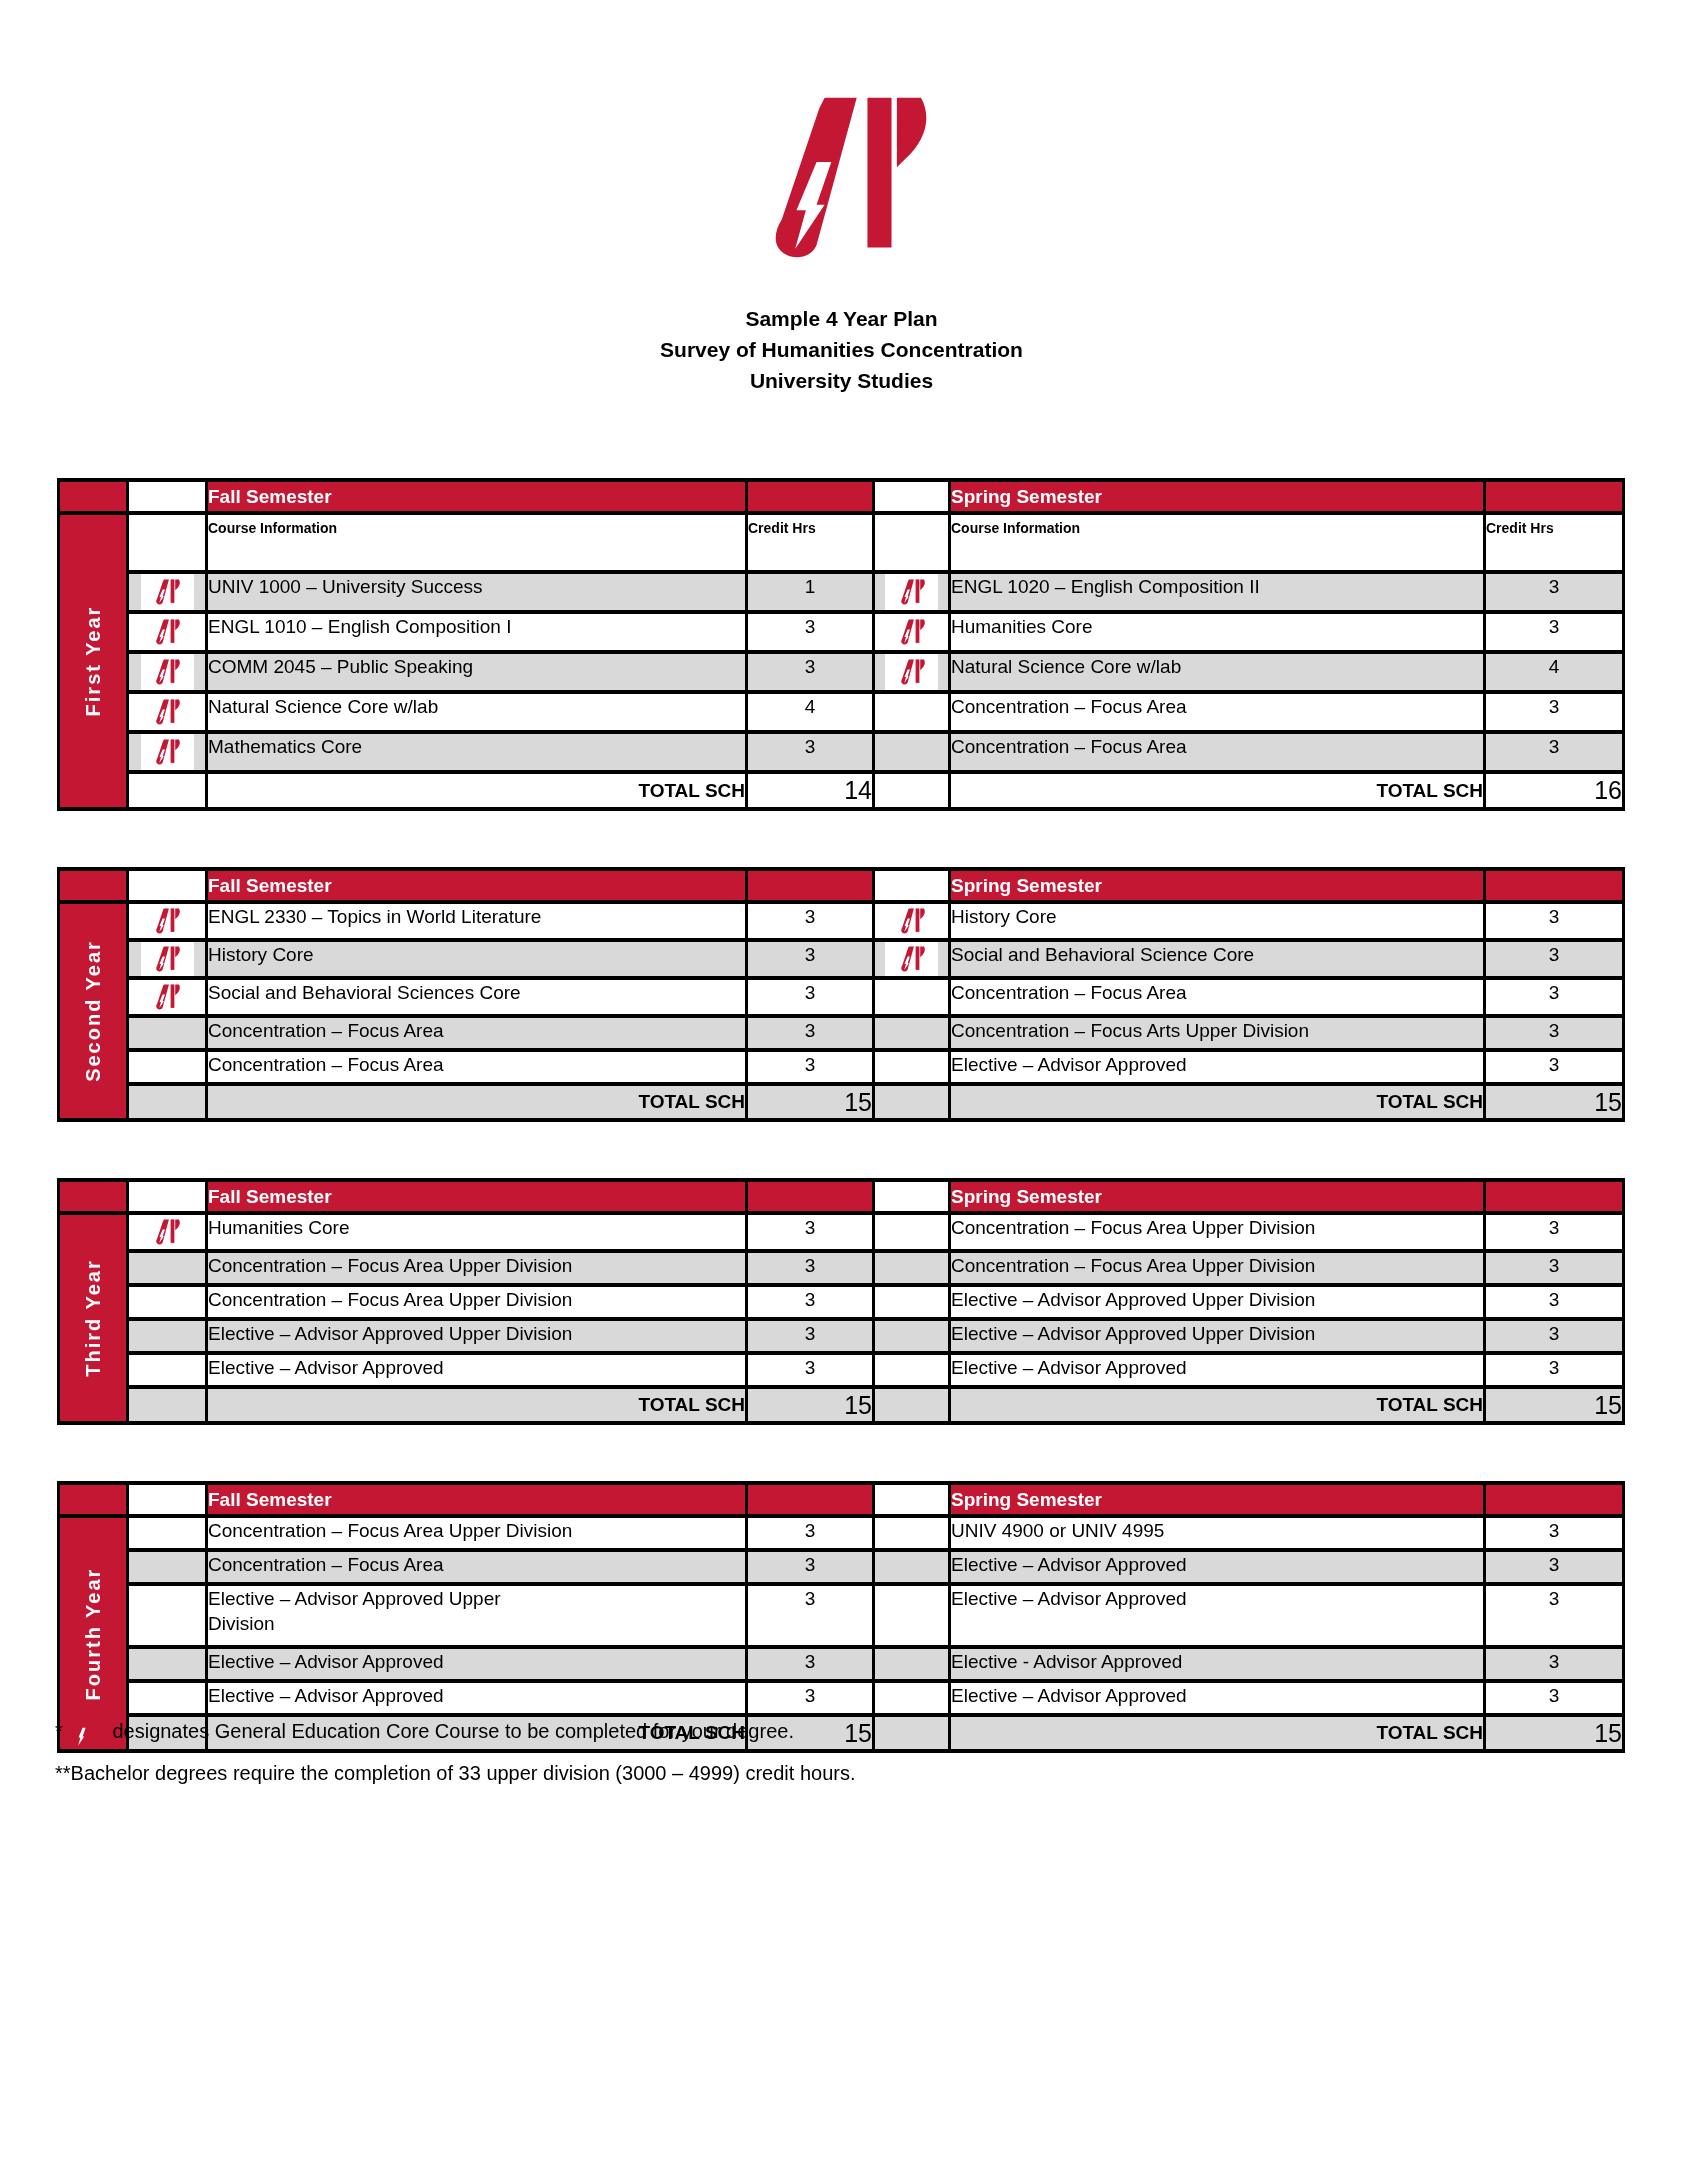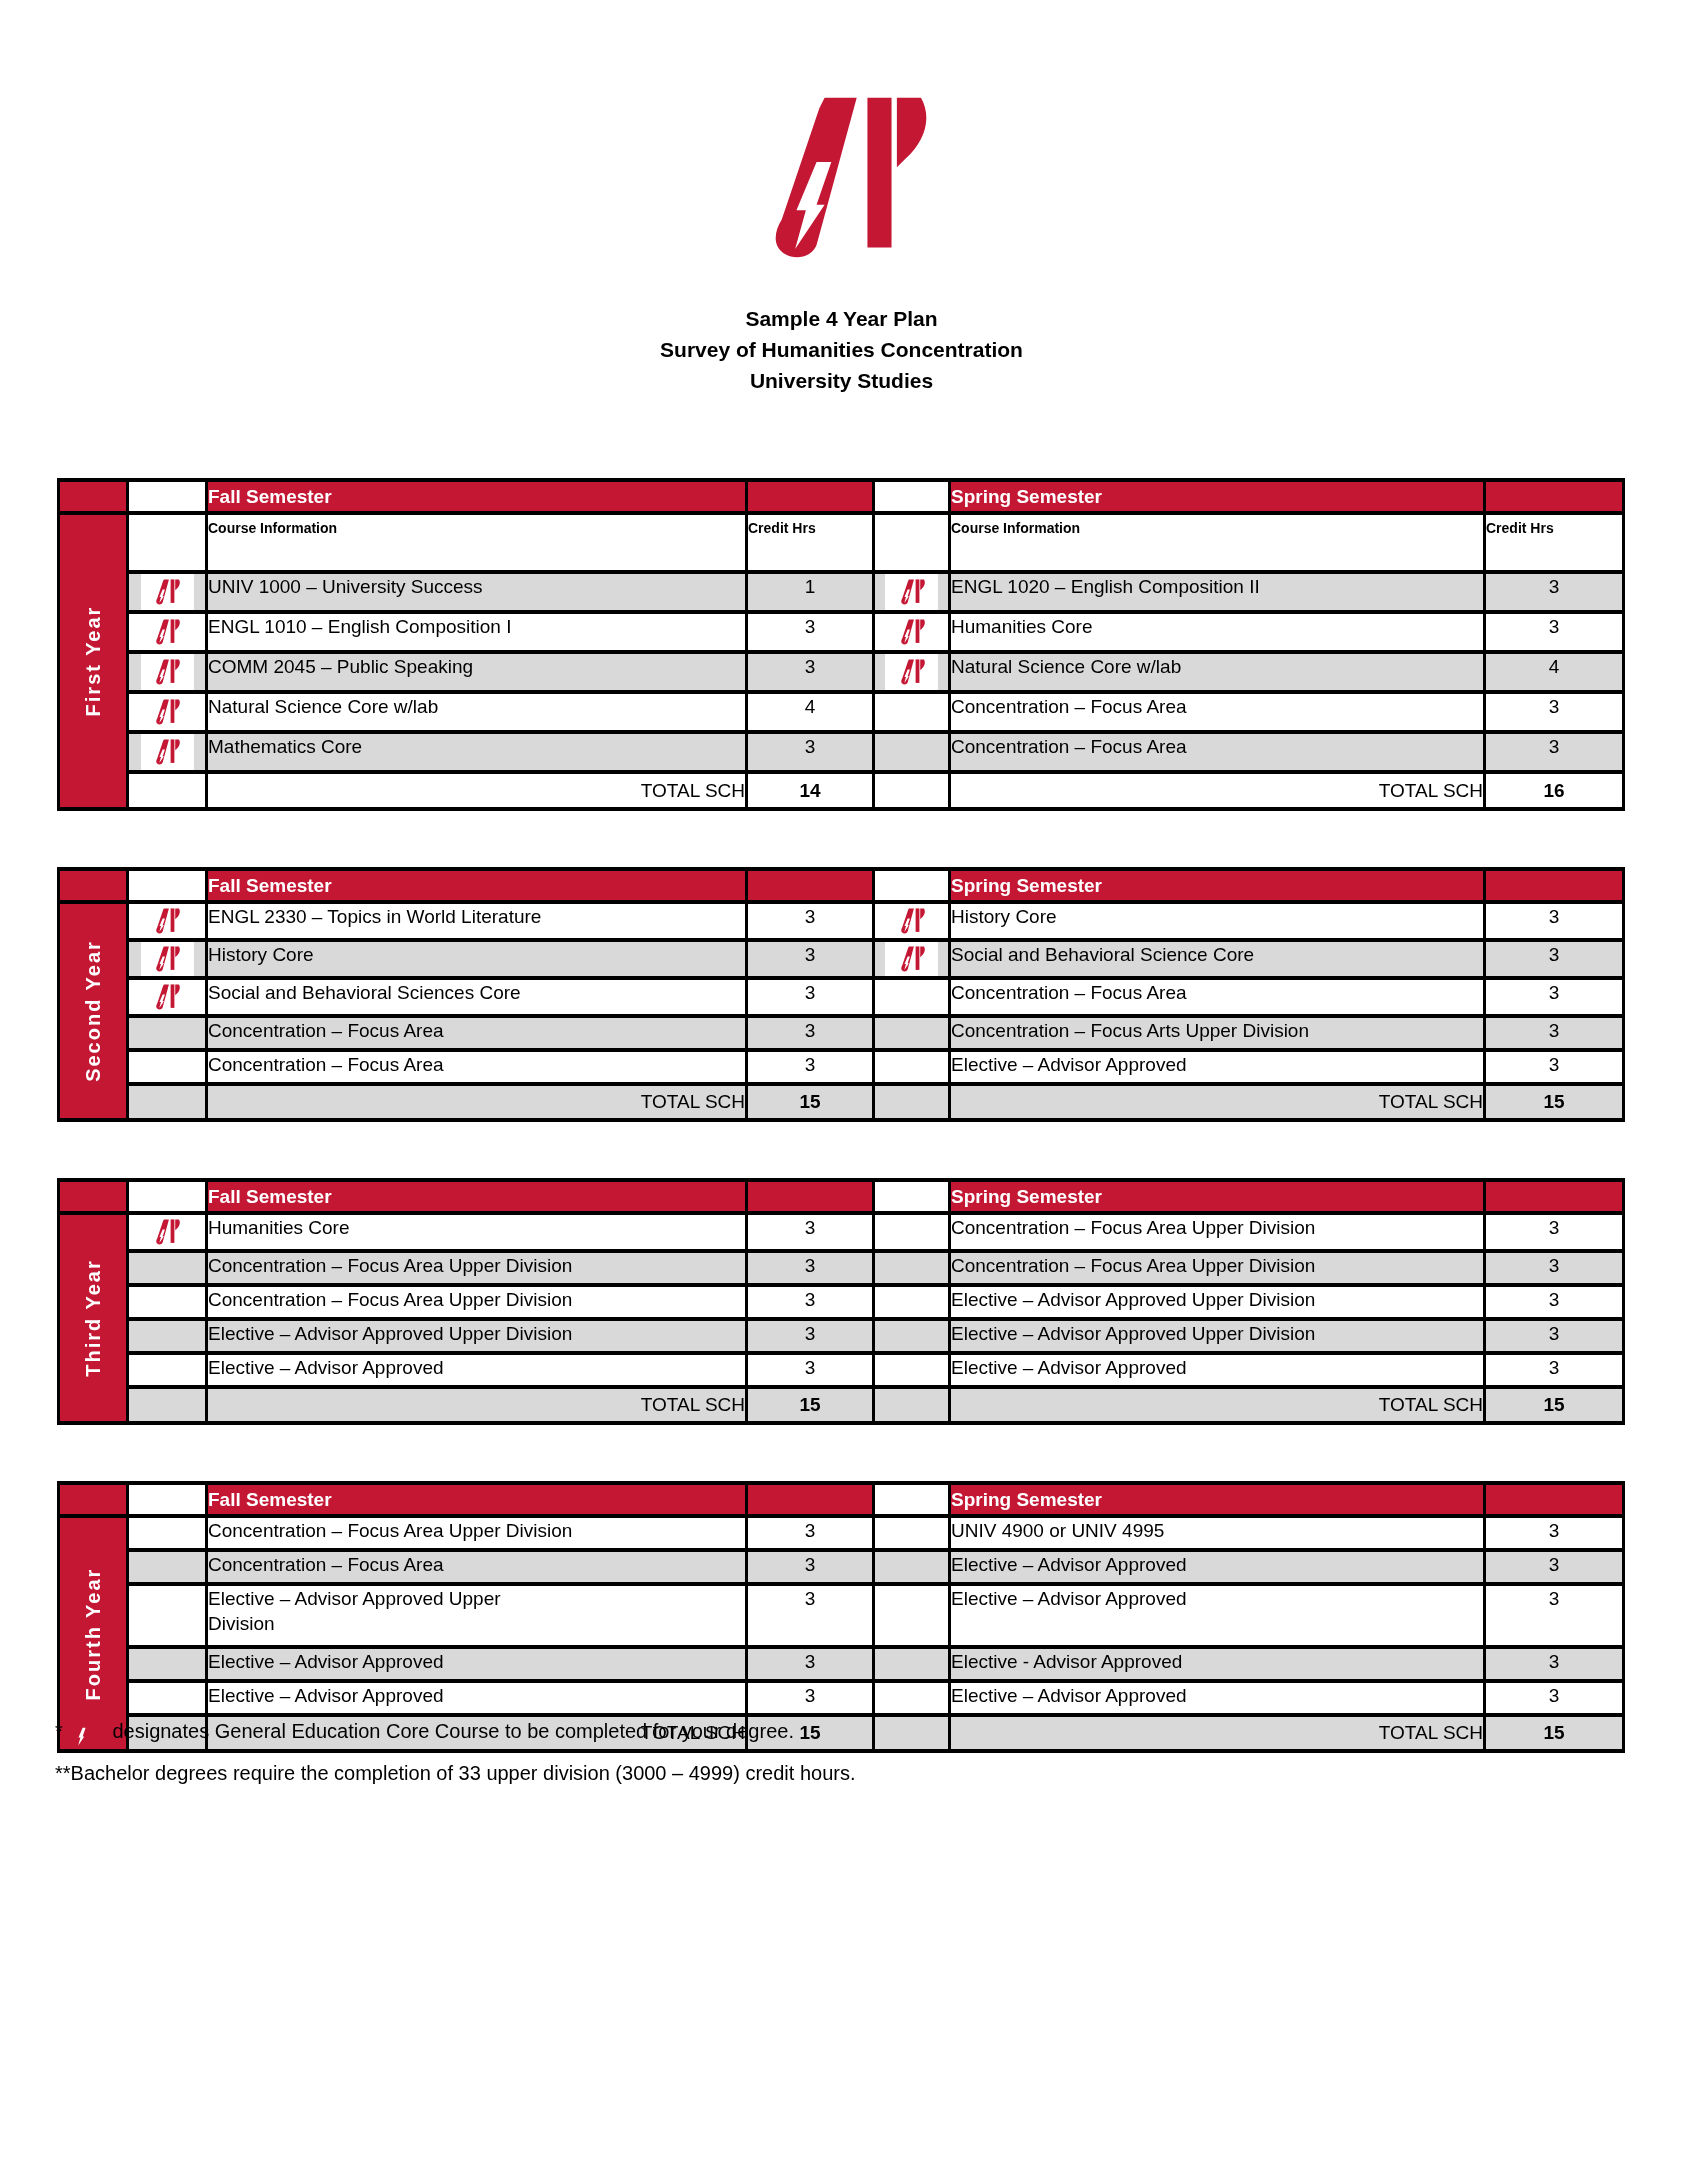--- a/index.html
+++ b/index.html
@@ -33,22 +33,22 @@
     position:absolute;top:50%;left:50%;
     transform:translate(-50%,-50%) rotate(-90deg);
     white-space:nowrap;color:#fff;font-weight:bold;font-size:20px;letter-spacing:2px;
   }
   td.ch{background:#fff;font-weight:bold;font-size:14px;vertical-align:top;padding:6px 10px;line-height:26px;}
   .credit-hdr{width:71px;}
   td.course{font-size:19px;line-height:25px;padding:5px 10px;vertical-align:top;white-space:pre-line;}
   td.credit{font-size:19px;line-height:25px;text-align:center;vertical-align:top;padding-top:5px;}
   td.icon-cell{padding:0;vertical-align:top;}
   .icon-box{width:53px;margin:0 auto;background:#fff;display:flex;align-items:center;justify-content:center;}
-  td.total-label{font-weight:normal;font-size:19px;text-align:right;padding:4px 10px;vertical-align:middle;}
-  td.total-value{font-weight:bold;font-size:19px;text-align:center;vertical-align:middle;}
+  td.total-label{font-weight:bold;font-size:19px;text-align:right;padding:4px 10px;vertical-align:middle;}
+  td.total-value{font-weight:normal;font-size:25px;text-align:right;vertical-align:middle;}
   .gray{background:var(--row-gray);}
   .footnotes{position:absolute;left:55px;top:1714px;font-size:20px;line-height:26px;}
   .fn1{display:flex;align-items:center;gap:7px;}
   .fn2{margin-top:12px;}
 </style>
 </head>
 <body>
 
 <div class="page">
 

